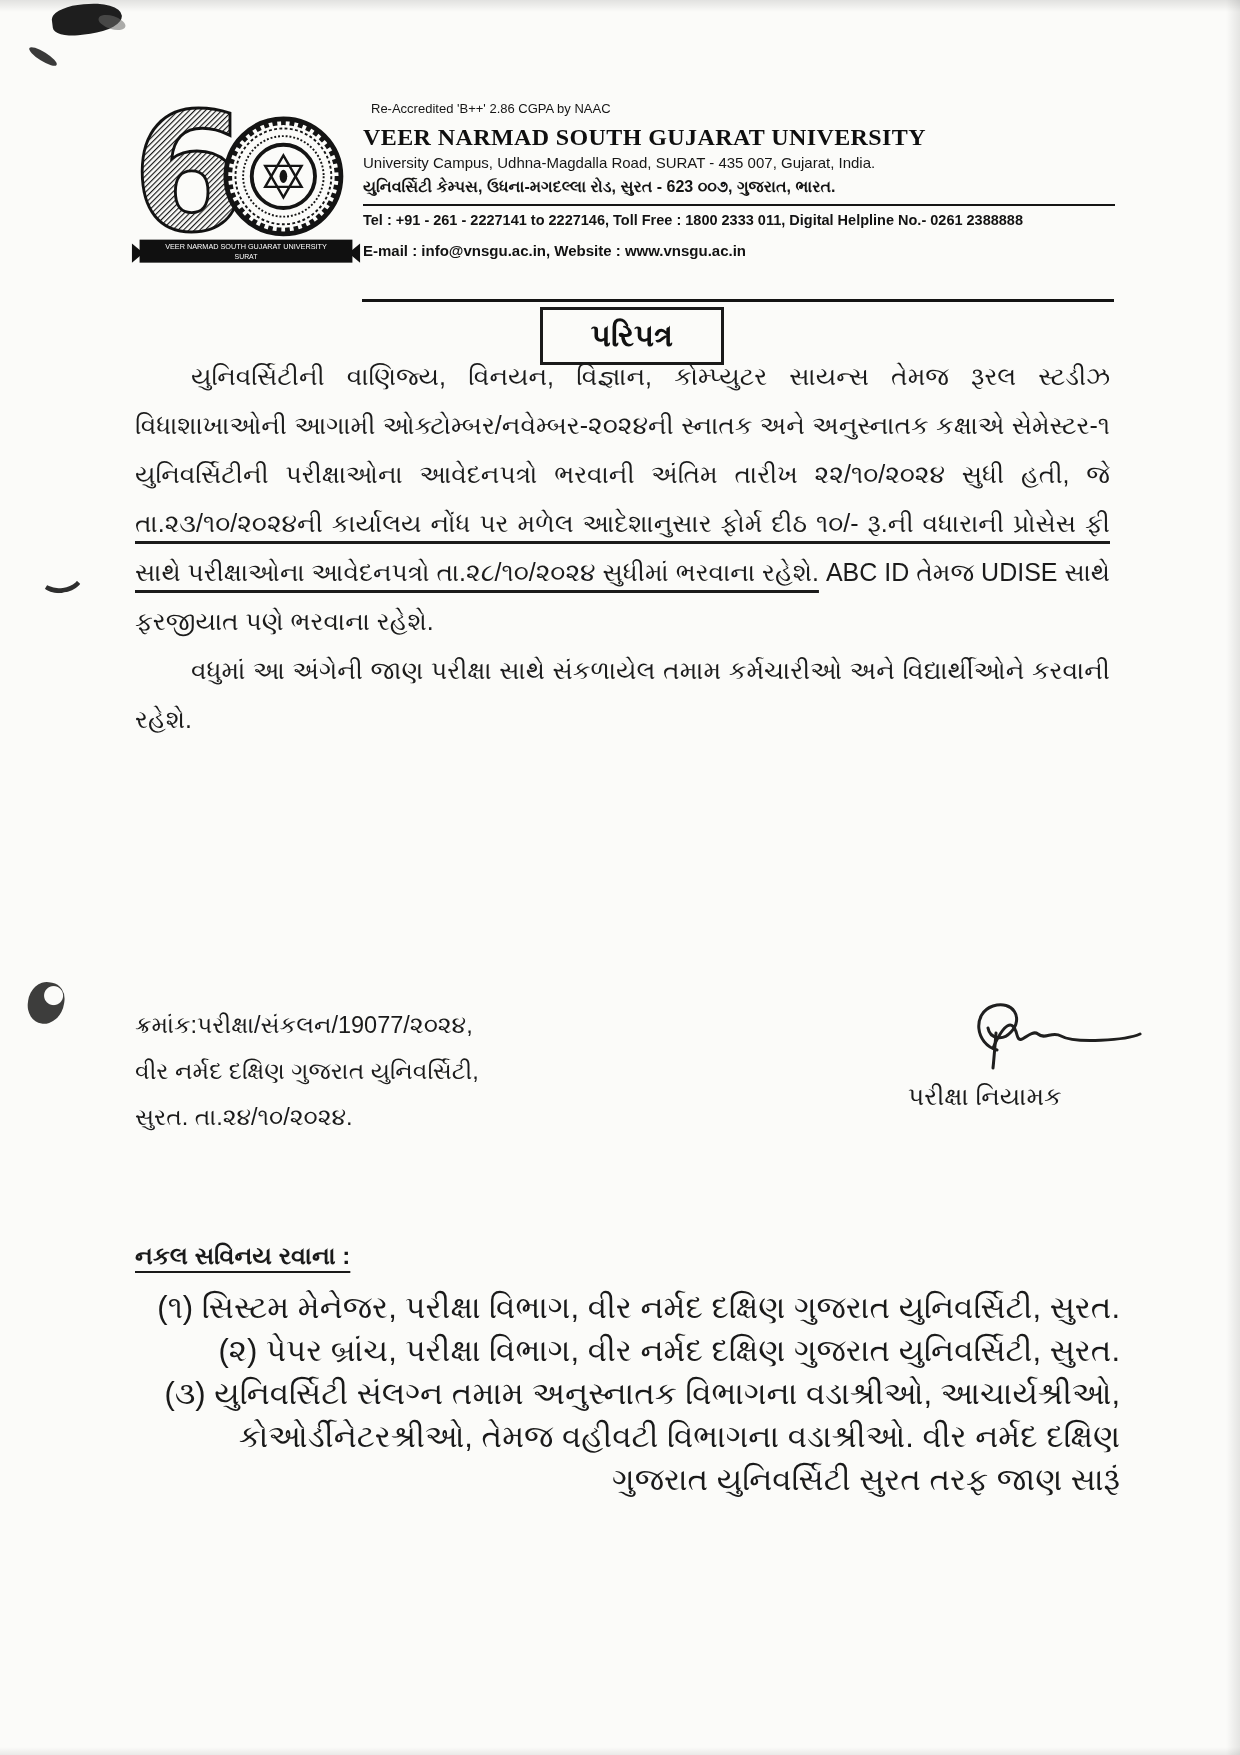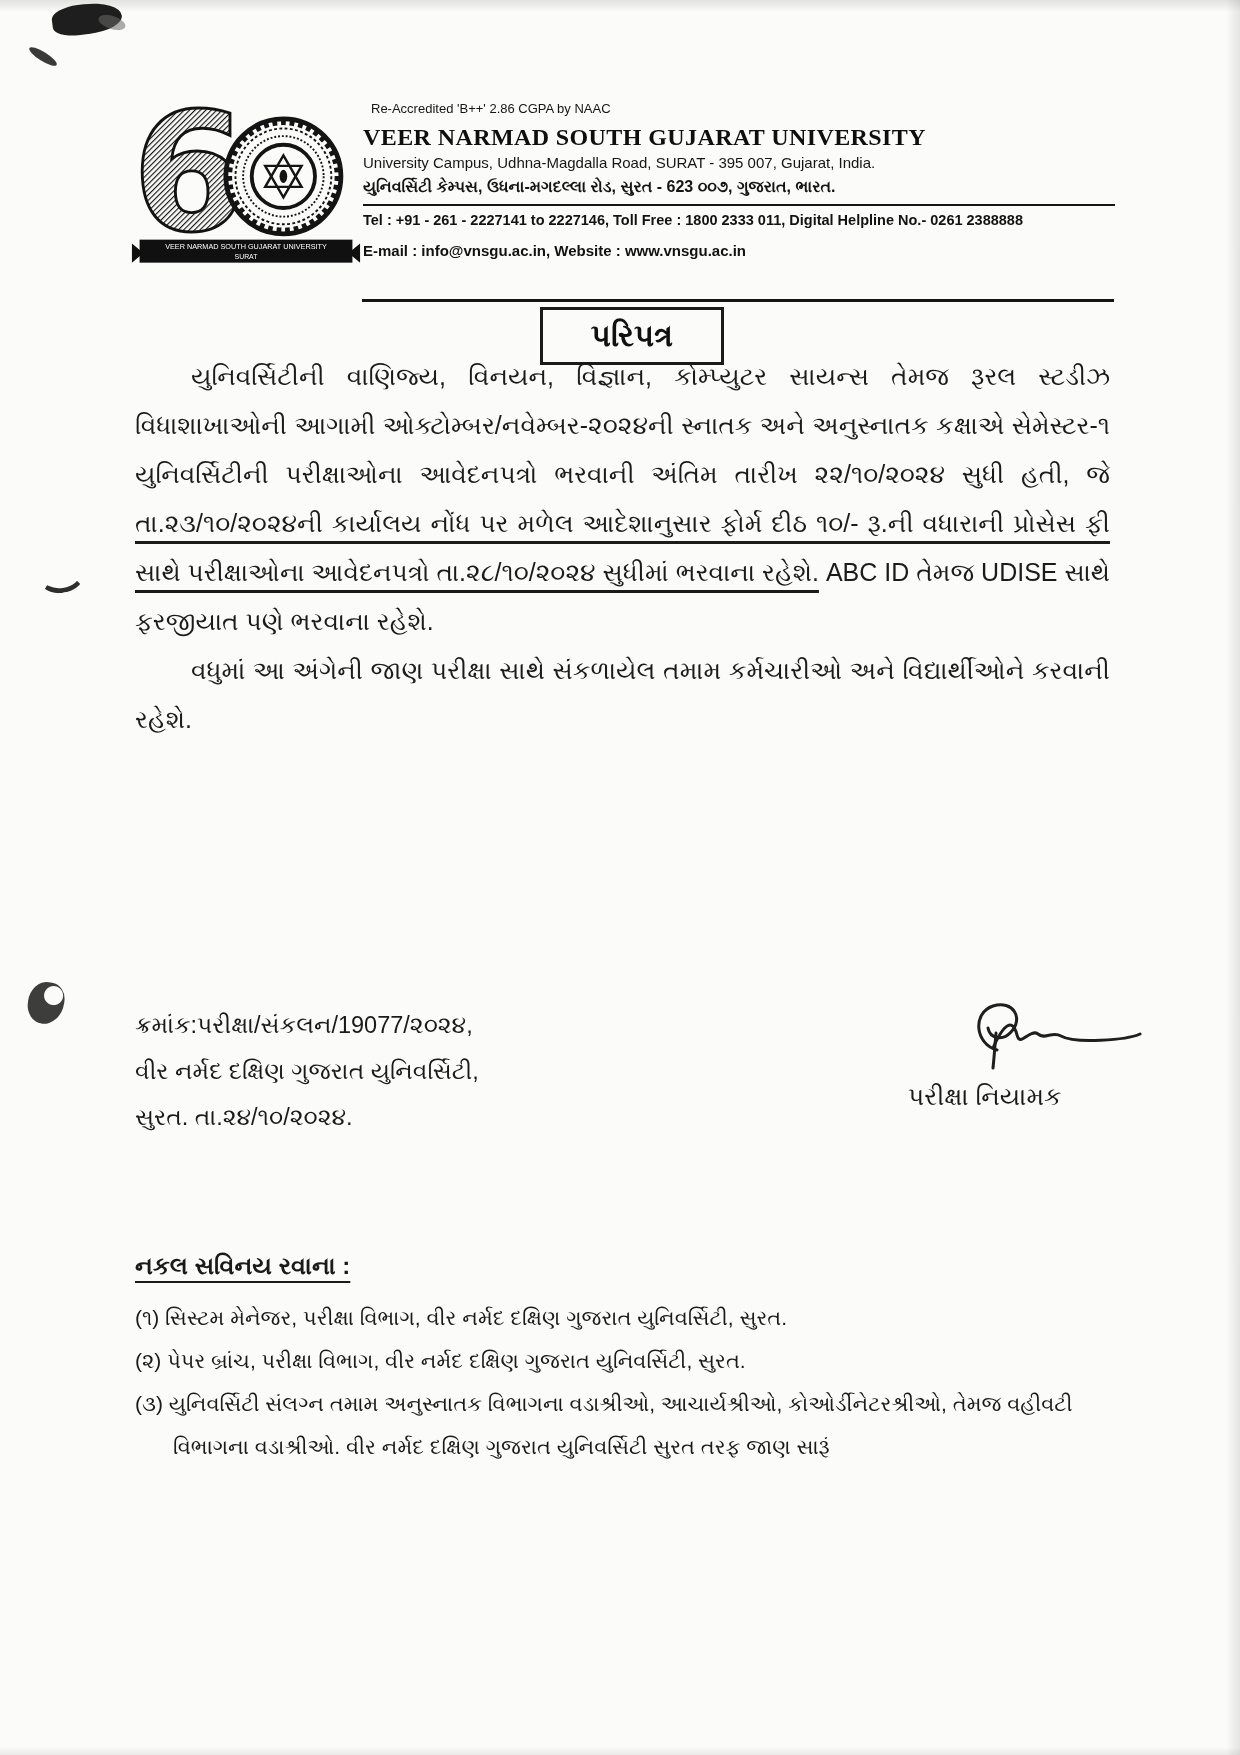--- a/index.html
+++ b/index.html
@@ -59,24 +59,24 @@
   .u{text-decoration:underline;text-decoration-thickness:2.5px;text-underline-offset:9px;}
 
   
   .ref{position:absolute;left:135px;top:1002px;font-size:23.5px;line-height:46px;color:#1a1a1a;}
 
   
   .signature{position:absolute;left:935px;top:995px;}
   .designation{position:absolute;left:908px;top:1082px;font-size:25px;color:#1a1a1a;}
 
   
-  .cc{position:absolute;left:135px;top:1242px;width:985px;color:#1a1a1a;margin-top:10px;}
+  .cc{position:absolute;left:135px;top:1242px;width:985px;color:#1a1a1a;}
   .cc-head{font-size:24px;font-weight:bold;margin:0 0 16px;
     text-decoration:underline;text-decoration-thickness:2px;text-underline-offset:7px;}
-  .cc-item{font-size:21px;line-height:43px;padding-left:38px;text-indent:-38px;}
+  .cc-item{font-size:31px;line-height:43px;padding-left:38px;text-indent:-38px;text-align:right;}
 </style>
 </head>
 <body>
 
 <div class="page">
 
   <div class="top-shade"></div>
   <div class="edge-shadow"></div>
   <div class="bottom-shade"></div>
 
@@ -111,21 +111,21 @@
         <rect x="0" y="146" width="222" height="24" fill="#101010"></rect>
         <text x="111" y="156" font-size="7.6" fill="#ffffff" text-anchor="middle">VEER NARMAD SOUTH GUJARAT UNIVERSITY</text>
         <text x="111" y="166" font-size="7.2" fill="#ffffff" text-anchor="middle">SURAT</text>
       </g>
     </svg>
   </div>
 
   <div class="head-right">
     <p class="accred">Re-Accredited 'B++' 2.86 CGPA by NAAC</p>
     <p class="uni-en">VEER NARMAD SOUTH GUJARAT UNIVERSITY</p>
-    <p class="addr-en">University Campus, Udhna-Magdalla Road, SURAT - 395 007, Gujarat, India.</p>
+    <p class="addr-en">University Campus, Udhna-Magdalla Road, SURAT - 435 007, Gujarat, India.</p>
     <p class="addr-gu">યુનિવર્સિટી કેમ્પસ, ઉધના-મગદલ્લા રોડ, સુરત - 623 ૦૦૭, ગુજરાત, ભારત.</p>
     <div class="rule1"></div>
     <p class="tel">Tel : +91 - 261 - 2227141 to 2227146, Toll Free : 1800 2333 011, Digital Helpline No.- 0261 2388888</p>
     <p class="email">E-mail : info@vnsgu.ac.in, Website : www.vnsgu.ac.in</p>
   </div>
 
   <div class="rule2"></div>
 
   <div class="title-box">
     <span>પરિપત્ર</span>

